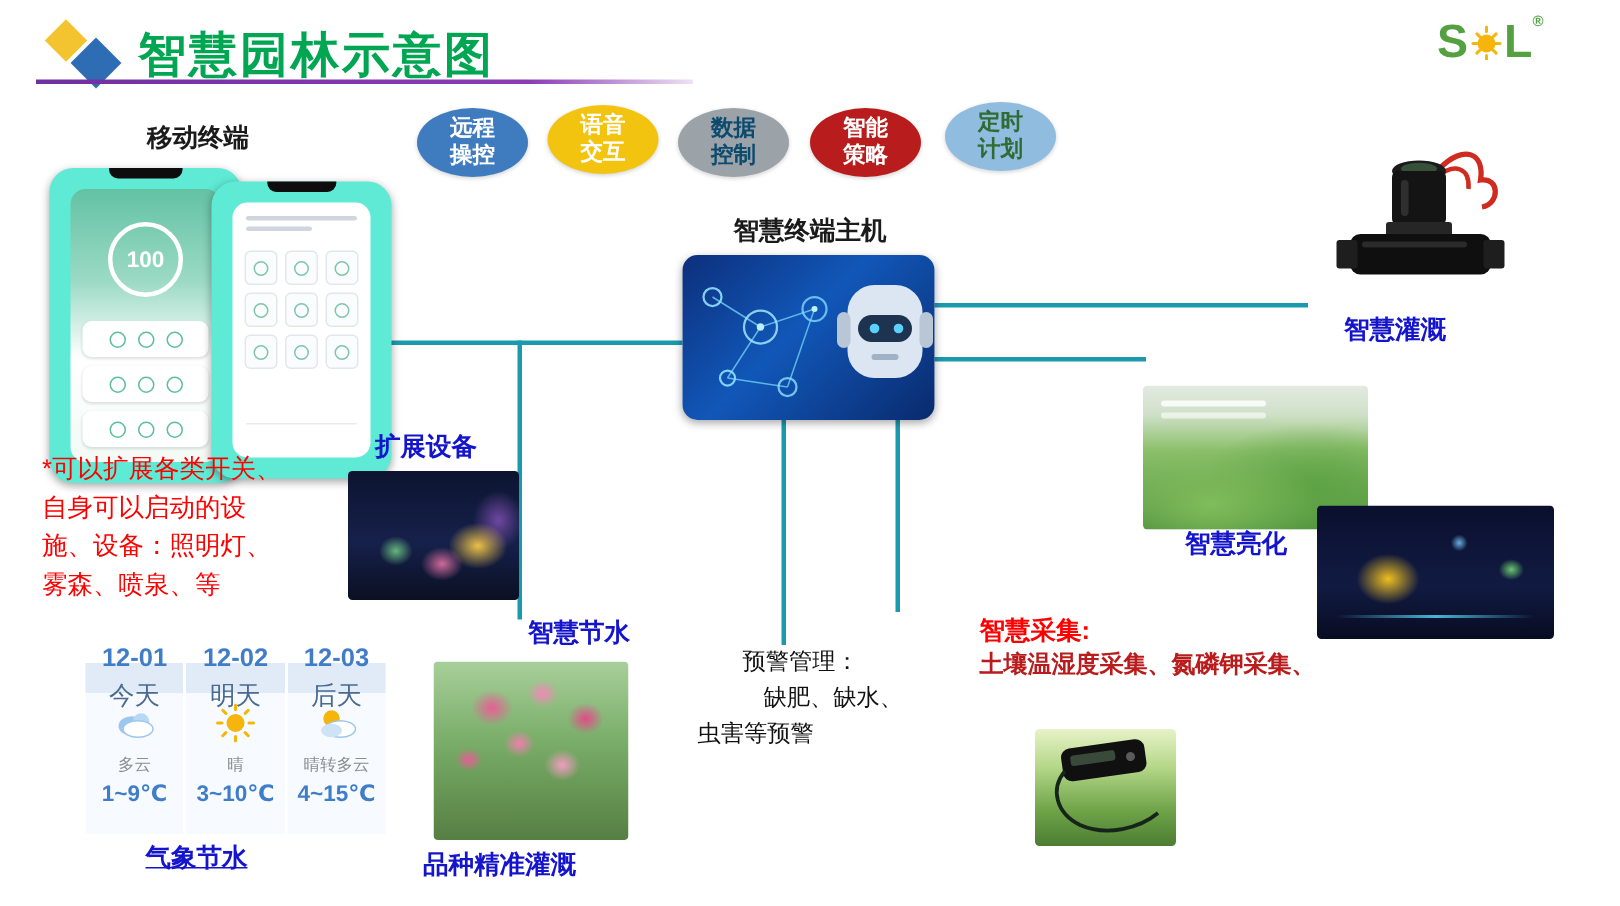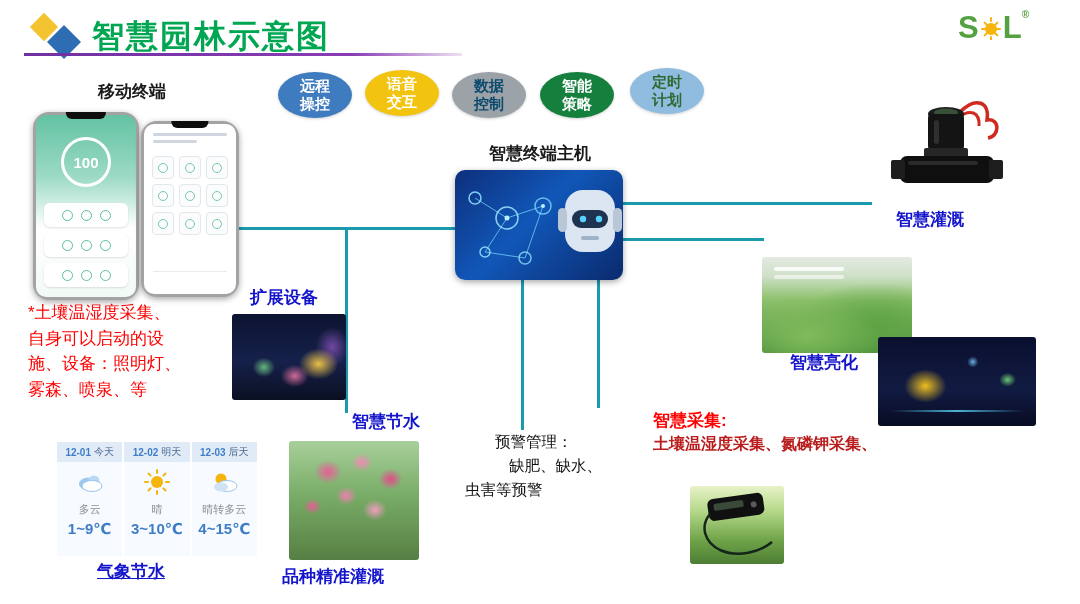--- a/index.html
+++ b/index.html
@@ -32,21 +32,21 @@
   
   .conn{position:absolute;background:#1B9AAE;z-index:1;}
   .c-phone-host{left:231px;top:227px;width:224px;height:3px;}
   .c-branch{left:345px;top:227px;width:3px;height:186px;}
   .c-irrigation{left:623px;top:202px;width:249px;height:3px;}
   .c-lighting{left:623px;top:238px;width:141px;height:3px;}
   .c-warning{left:521px;top:280px;width:3px;height:150px;}
   .c-collection{left:597px;top:280px;width:3px;height:128px;}
 
   
-  .phone{position:absolute;background:#a3a3a3;border-radius:16px;padding:3px;z-index:2;
+  .phone{position:absolute;background:#5eead4;border-radius:16px;padding:14px;z-index:2;
          box-shadow:0 2px 6px rgba(0,0,0,.35);}
   .screen{width:100%;height:100%;border-radius:10px;overflow:hidden;position:relative;background:#fff;}
   .notch{position:absolute;top:0;left:50%;transform:translateX(-50%);width:38%;height:7px;
          background:#0d0d0d;border-radius:0 0 6px 6px;z-index:4;}
   .phone1{left:33px;top:112px;width:100px;height:182px;}
   .phone2{left:141px;top:121px;width:92px;height:170px;}
   .p1{background:linear-gradient(180deg,#63c2a3 0%,#9cdac6 34%,#ffffff 62%,#f2faf6 100%);}
   .gauge{position:absolute;top:22px;left:50%;transform:translateX(-50%);width:44px;height:44px;
          border:3px solid #fff;border-radius:50%;color:#fff;font-size:15px;font-weight:700;
          display:flex;align-items:center;justify-content:center;}
@@ -102,21 +102,21 @@
   .nightlights-img::after{content:"";position:absolute;left:8%;bottom:14px;width:84%;height:2px;
       background:linear-gradient(90deg,rgba(90,220,255,0),rgba(90,220,255,.8),rgba(90,220,255,0));}
   .sensor-img{left:690px;top:486px;width:94px;height:78px;
     background:linear-gradient(180deg,#e7f2c8 0%,#b5d889 32%,#6fa348 70%,#4c7d33 100%);}
   .valve-img{position:absolute;left:888px;top:90px;width:118px;height:114px;z-index:2;}
 
   
   .weather{position:absolute;left:57px;top:442px;width:200px;height:114px;display:flex;gap:2px;z-index:2;}
   .wcol{flex:1;background:#F7FAFE;display:flex;flex-direction:column;align-items:center;}
   .whead{width:100%;height:20px;background:#E1EBF8;display:flex;align-items:center;justify-content:center;
-         gap:3px;font-size:10px;}
+         gap:3px;font-size:17px;flex-direction:column;}
   .wdate{color:#3F7DC8;font-weight:700;}
   .wday{color:#4a6b8f;}
   .wicon{height:40px;display:flex;align-items:center;}
   .wdesc{font-size:11px;color:#8a8f94;height:18px;}
   .wtemp{font-size:15px;color:#3F7DC8;height:18px;font-weight:600;}
 
   
   .note{position:absolute;left:28px;top:300px;width:222px;color:#FF0000;font-size:17px;line-height:1.5;z-index:3;}
   .warning{position:absolute;left:463px;top:430px;width:160px;font-size:15.5px;color:#111;line-height:1.55;z-index:3;}
   .warning .w1{padding-left:32px;}
@@ -160,21 +160,21 @@
 
   <div class="badge" style="left: 278px; top: 72px; background: rgb(62, 124, 191); color: rgb(255, 255, 255);">
       <span>远程操控</span>
     </div>
   <div class="badge" style="left: 365px; top: 70px; background: rgb(242, 196, 15); color: rgb(255, 255, 255); justify-content: center;">
       <span>语音交互</span>
     </div>
   <div class="badge" style="left: 452px; top: 72px; background: rgb(156, 163, 168); color: #0c4a6e; text-align: center;">
       <span>数据控制</span>
     </div>
-  <div class="badge" style="left: 540px; top: 72px; background: #15803d; color: rgb(255, 255, 255);">
+  <div class="badge" style="left: 540px; top: 72px; background: #b91c1c; color: rgb(255, 255, 255);">
       <span>智能策略</span>
     </div>
   <div class="badge" style="left: 630px; top: 68px; background: rgb(143, 188, 223); color: rgb(47, 107, 51);">
       <span>定时计划</span>
     </div>
 
   <div class="conn c-phone-host"></div>
   <div class="conn c-branch"></div>
   <div class="conn c-irrigation"></div>
   <div class="conn c-lighting"></div>
@@ -270,21 +270,21 @@
       <rect x="46" y="30" width="5" height="24" rx="2.5" fill="#2f2f2f"></rect>
       <rect x="20" y="71" width="70" height="4" rx="2" fill="#2b2b2b"></rect>
     </svg>
   </div>
   <div class="lbl-blue" style="left:896px;top:208px;">智慧灌溉</div>
 
   <div class="lbl-blue" style="left:250px;top:286px;">扩展设备</div>
   <div class="scene expansion-img"></div>
 
   <div class="note">
-    <div>*土壤温湿度采集、</div>
+    <div>*可以扩展各类开关、</div>
     <div>自身可以启动的设</div>
     <div>施、设备：照明灯、</div>
     <div>雾森、喷泉、等</div>
   </div>
 
   <div class="lbl-blue" style="left:352px;top:410px;">智慧节水</div>
 
   <div class="warning">
     <div class="w1">预警管理：</div>
     <div class="w2">缺肥、缺水、</div>

